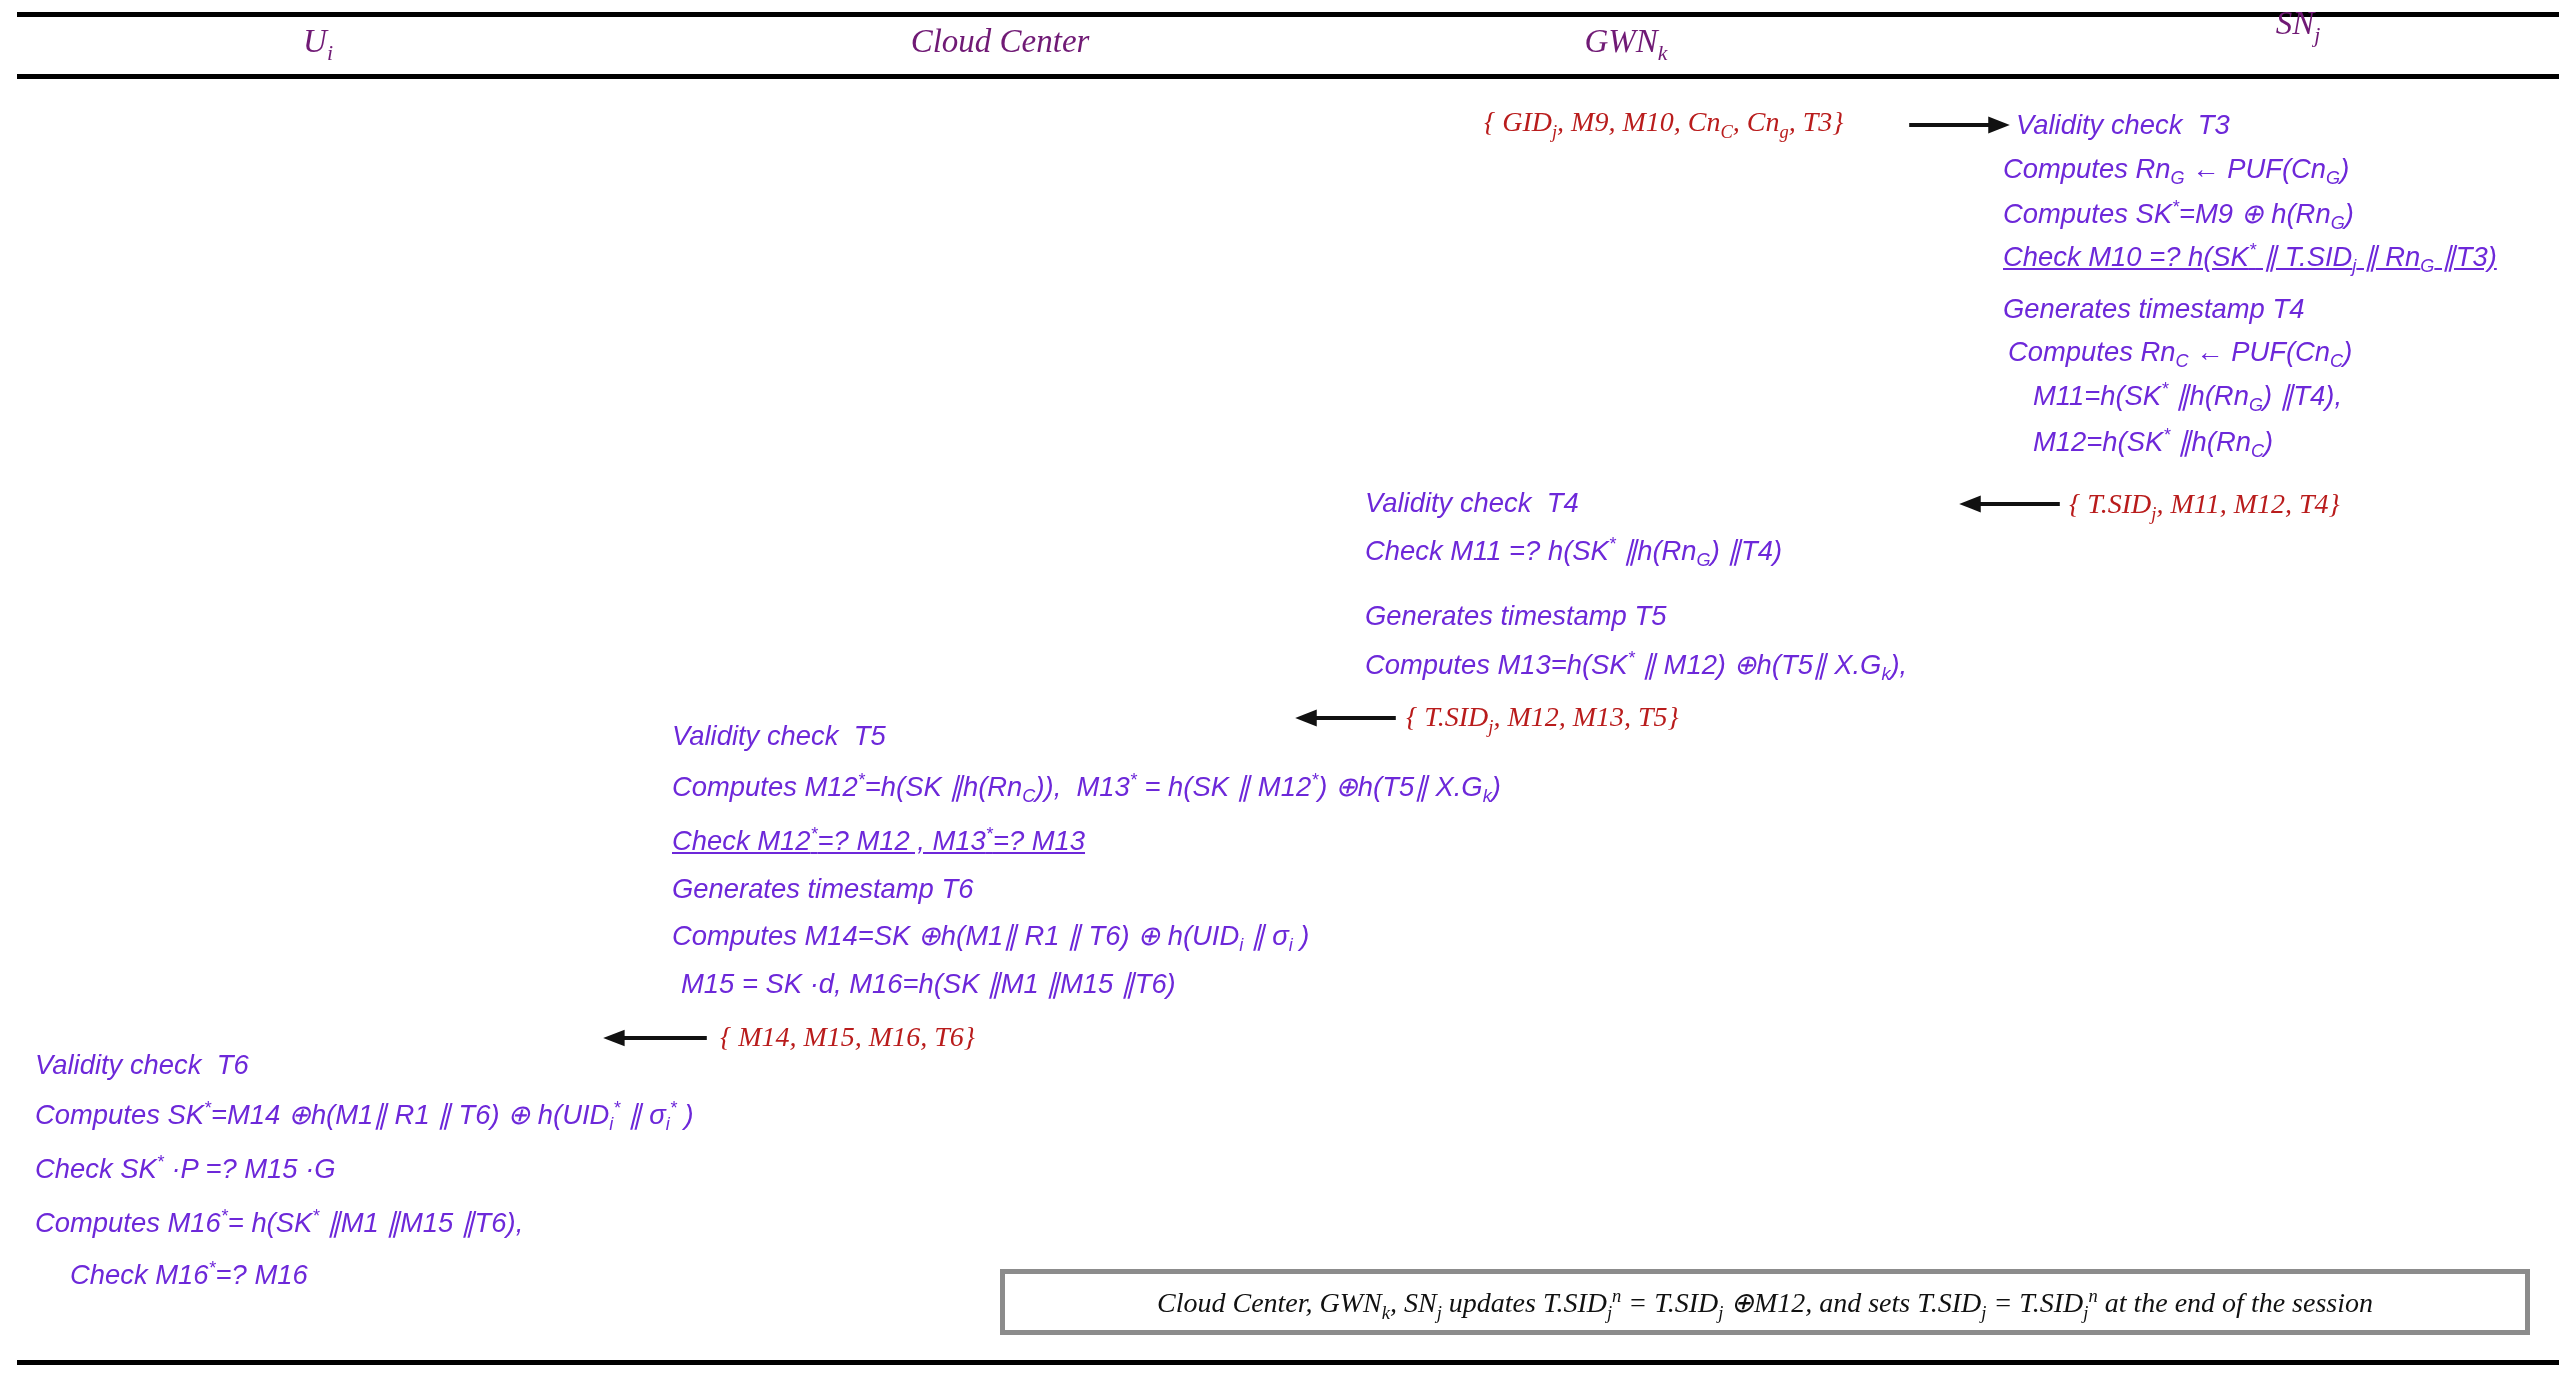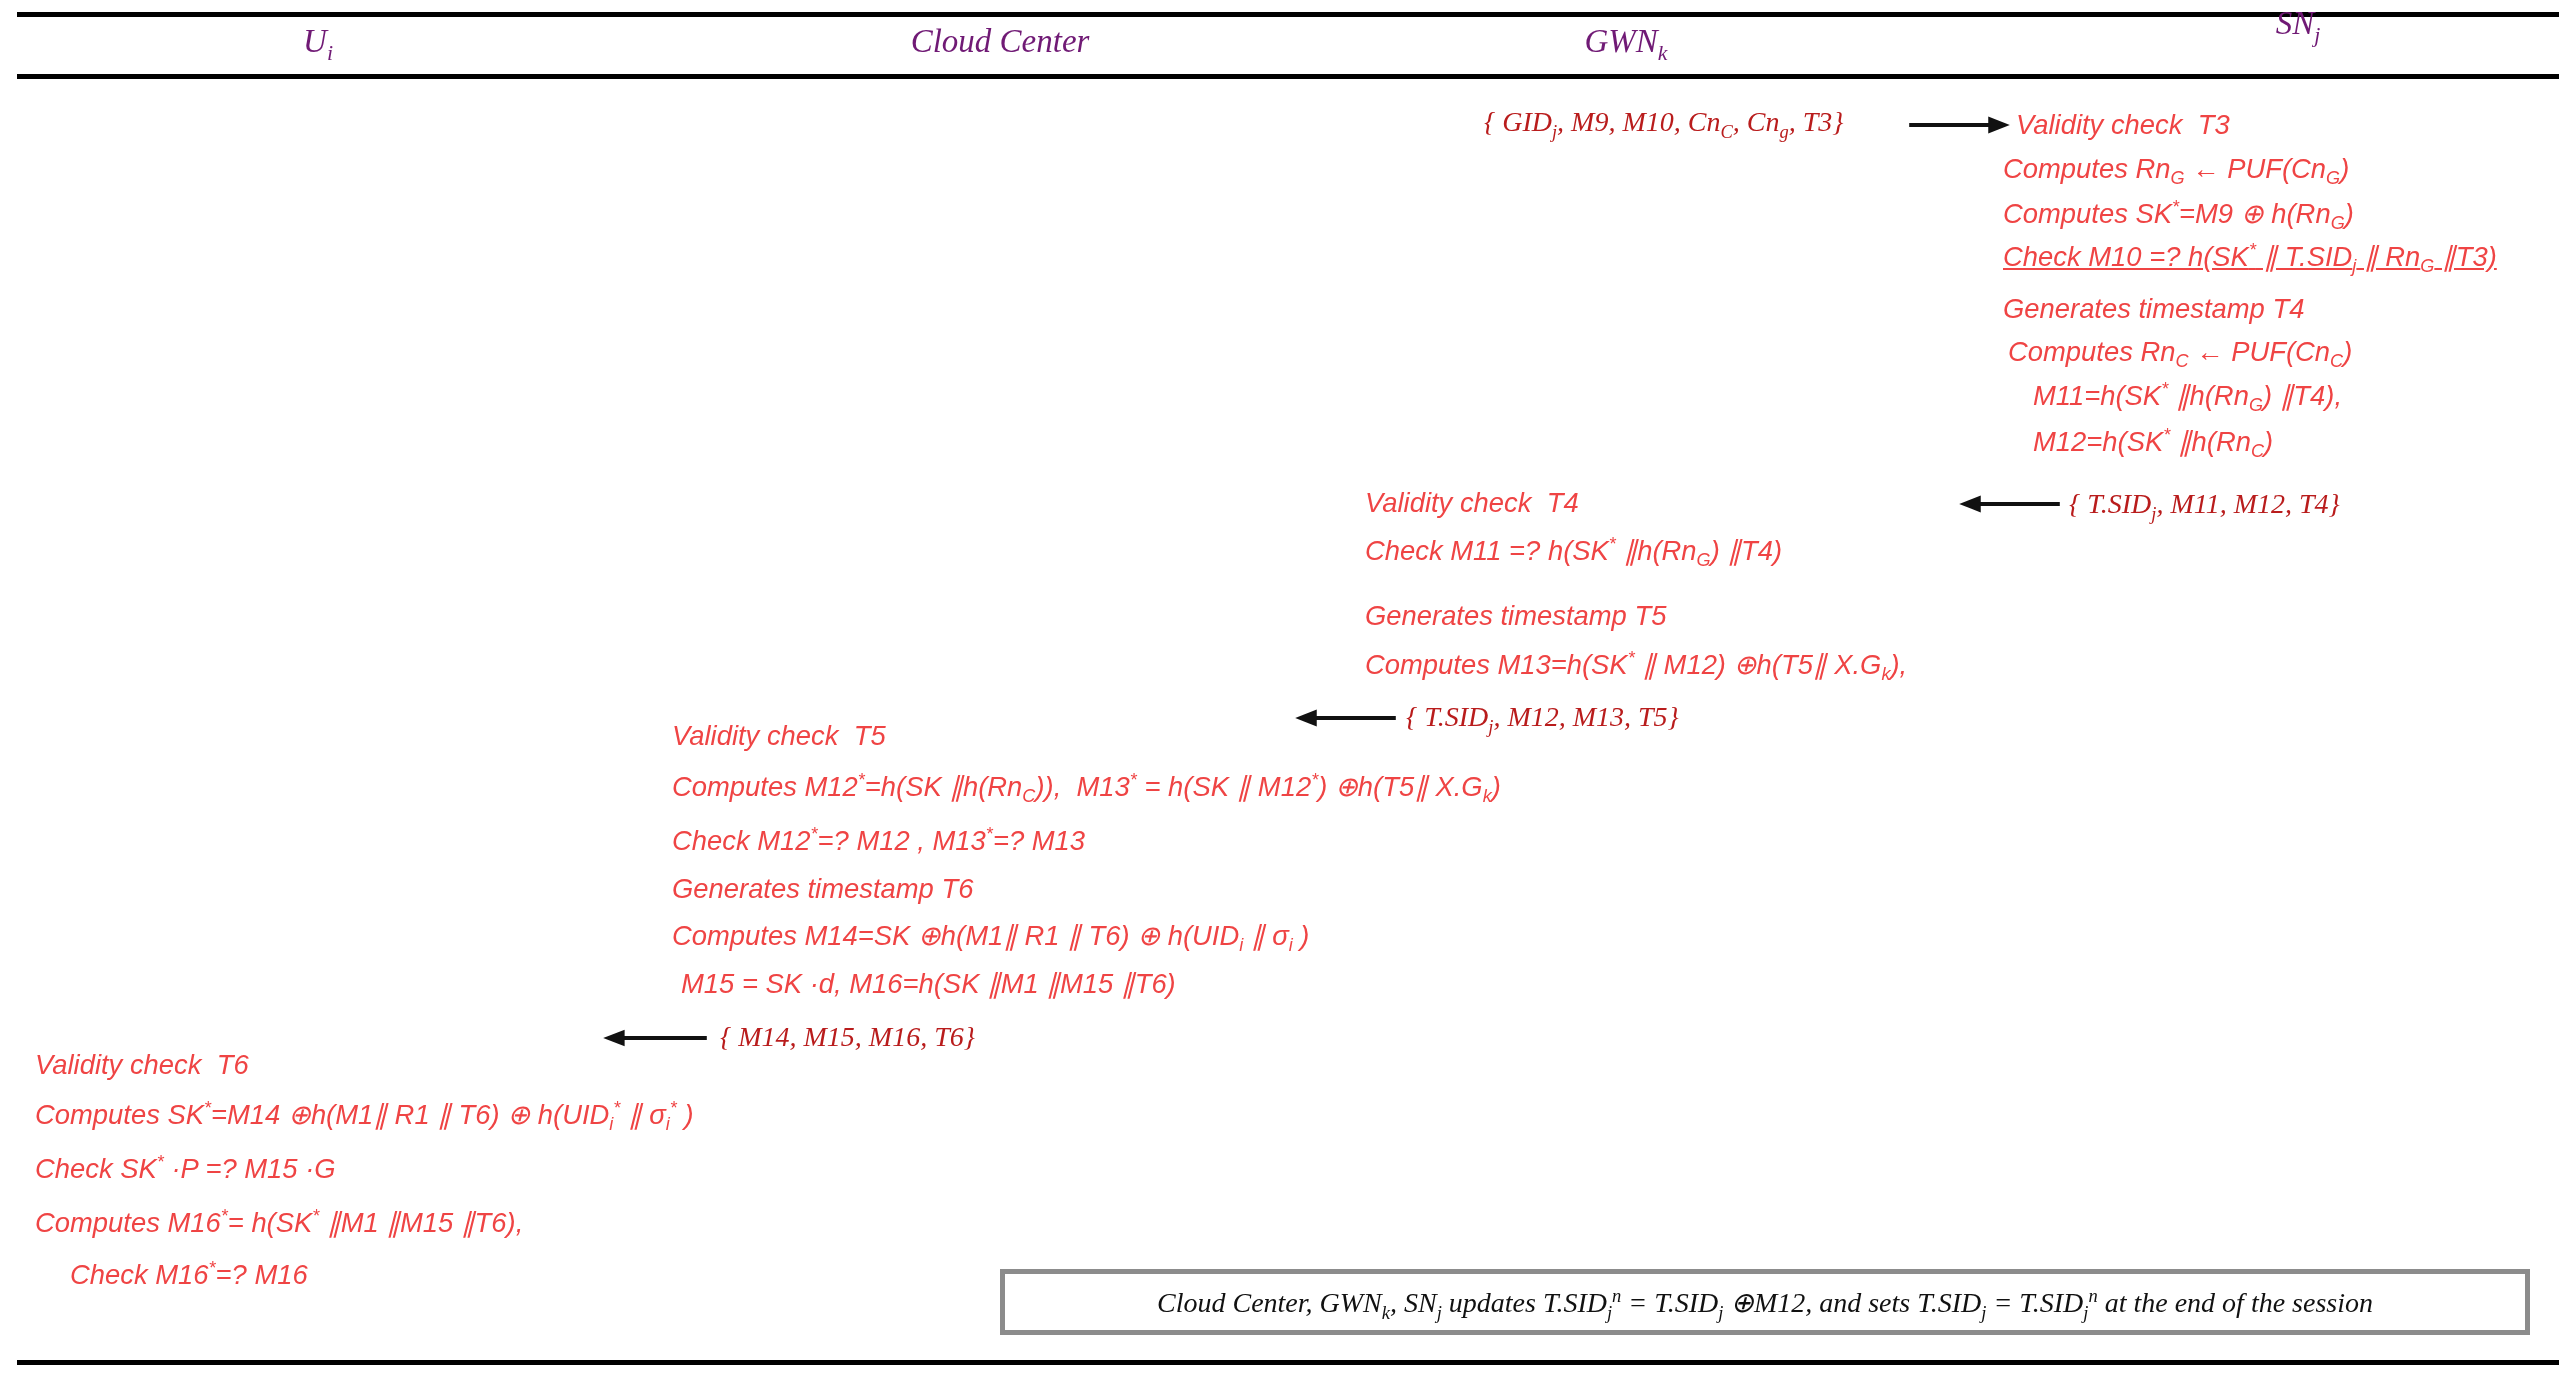--- a/index.html
+++ b/index.html
@@ -14,21 +14,21 @@
   .hdr{
     position:absolute;
     transform:translateX(-50%);
     font:italic 33px "Liberation Serif", serif;
     color:#701a75;
     white-space:pre;
   }
   .step{
     position:absolute;
     font:italic 27.4px "Liberation Sans", sans-serif;
-    color:#ef4444;
+    color:#6d28d9;
     white-space:pre;
   }
   .msg-label{
     position:absolute;
     font:italic 28px "Liberation Serif", serif;
     color:#b91c1c;
     white-space:pre;
   }
   .arrow{position:absolute;}
   sub{font-size:66%;line-height:0;}
@@ -87,21 +87,21 @@
   <div class="step" style="left:1365px;top:649px;">Computes M13=h(SK<sup>*</sup> ∥ M12) ⊕h(T5∥ X.G<sub>k</sub>),</div>
 
   <svg class="arrow" style="left:1294px;top:706px;" width="103" height="24" viewBox="0 0 172 40">
     <line x1="32" y1="20" x2="170" y2="20" stroke="#111" stroke-width="7"></line>
     <polygon points="2,20 38,6 38,34" fill="#111"></polygon>
   </svg>
   <div class="msg-label" style="left:1406px;top:701px;">{ T.SID<sub>j</sub>, M12, M13, T5}</div>
 
   <div class="step" style="left:672px;top:720px;">Validity check  T5</div>
   <div class="step" style="left:672px;top:771px;">Computes M12<sup>*</sup>=h(SK ∥h(Rn<sub>C</sub>)),  M13<sup>*</sup> = h(SK ∥ M12<sup>*</sup>) ⊕h(T5∥ X.G<sub>k</sub>)</div>
-  <div class="step" style="left:672px;top:825px;">Check M12<sup>*</sup>=? M12 , M13<sup>*</sup>=? M13</div>
+  <div class="step" style="left:672px;top:825px;text-decoration:underline;">Check M12<sup>*</sup>=? M12 , M13<sup>*</sup>=? M13</div>
   <div class="step" style="left:672px;top:873px;">Generates timestamp T6</div>
   <div class="step" style="left:672px;top:920px;">Computes M14=SK ⊕h(M1∥ R1 ∥ T6) ⊕ h(UID<sub>i</sub> ∥ σ<sub>i</sub> )</div>
   <div class="step" style="left:681px;top:968px;">M15 = SK ·d, M16=h(SK ∥M1 ∥M15 ∥T6)</div>
 
   <svg class="arrow" style="left:602px;top:1026px;" width="106" height="24" viewBox="0 0 178 40">
     <line x1="32" y1="20" x2="176" y2="20" stroke="#111" stroke-width="7"></line>
     <polygon points="2,20 38,6 38,34" fill="#111"></polygon>
   </svg>
   <div class="msg-label" style="left:720px;top:1021px;">{ M14, M15, M16, T6}</div>
 

